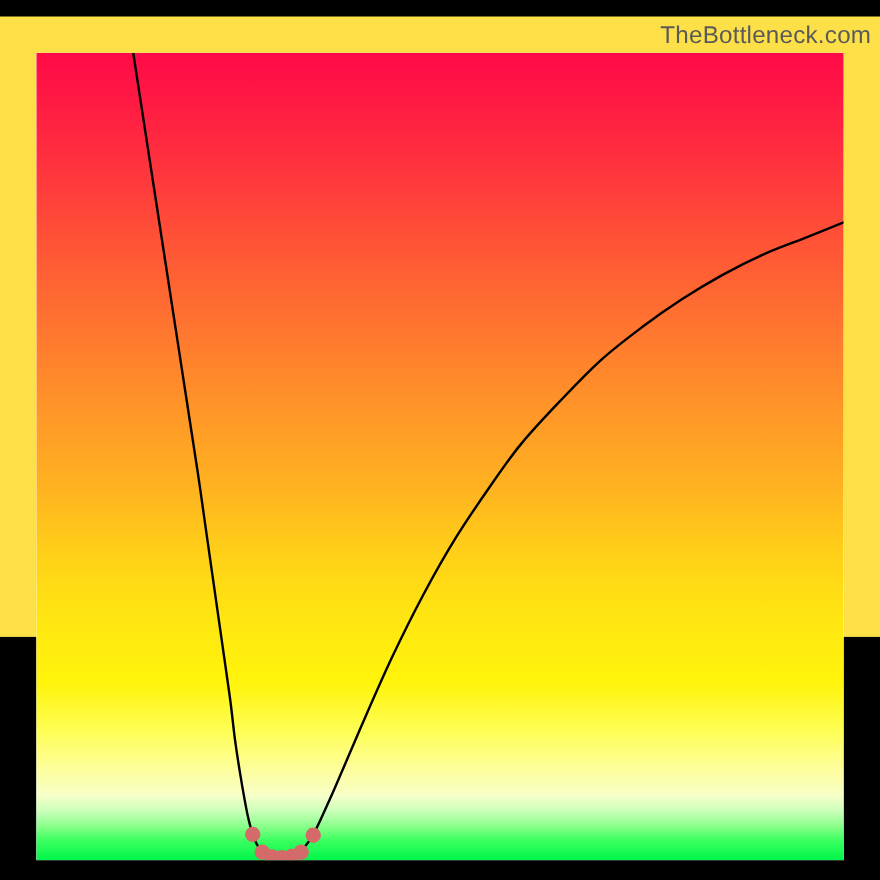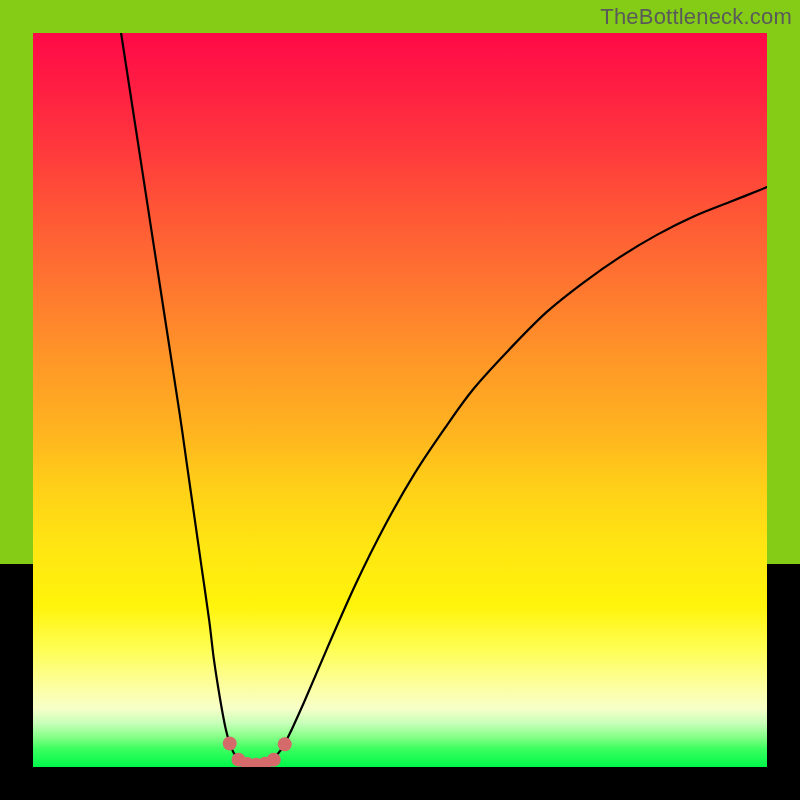--- a/index.html
+++ b/index.html
@@ -1,16 +1,16 @@
 <!DOCTYPE html>
 <html><head>
 <meta charset="utf-8">
 <style>
   html,body{margin:0;padding:0;width:800px;height:800px;background:#000;overflow:hidden;font-family:Arial,Helvetica,sans-serif}
-  .frame{position:absolute;left:0;top:0;width:800px;height:564px;background:#84cc16}
+  .frame{position:absolute;left:0;top:15px;width:800px;height:564px;background:#fde047}
   .plot{position:absolute;left:33px;top:33px;width:734px;height:734px;background:#fff;overflow:hidden}
   .grad{position:absolute;left:0;top:0;right:0;bottom:0;
         background:linear-gradient(to bottom,
           #ff0a47 0%,
           #ff1a43 6%,
           #ff333e 14%,
           #ff5536 24%,
           #ff7530 34%,
           #ff9528 44%,
           #ffb320 54%,

